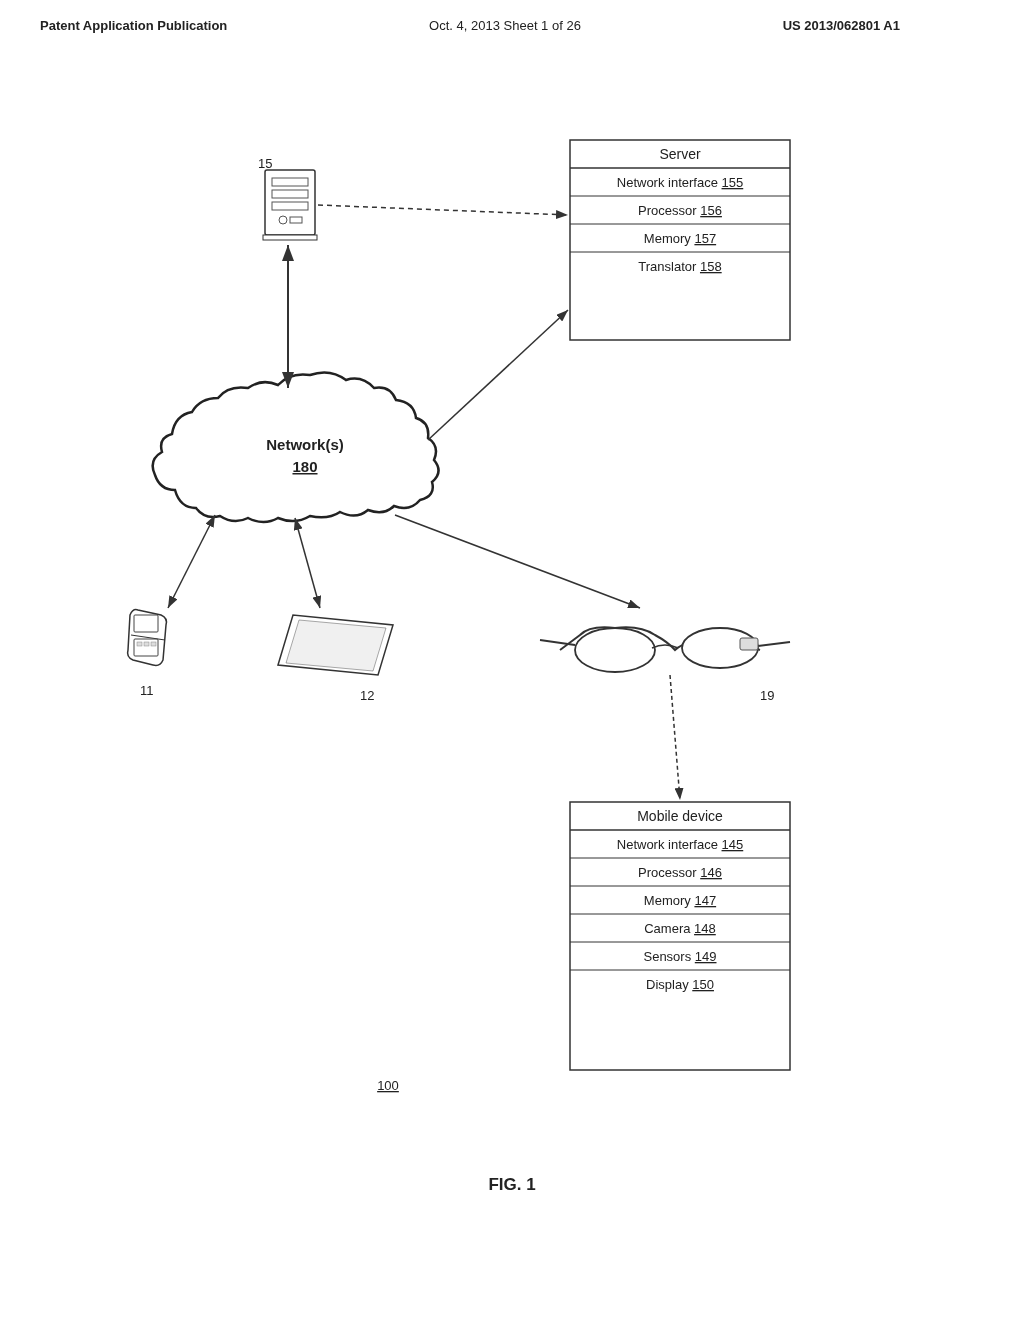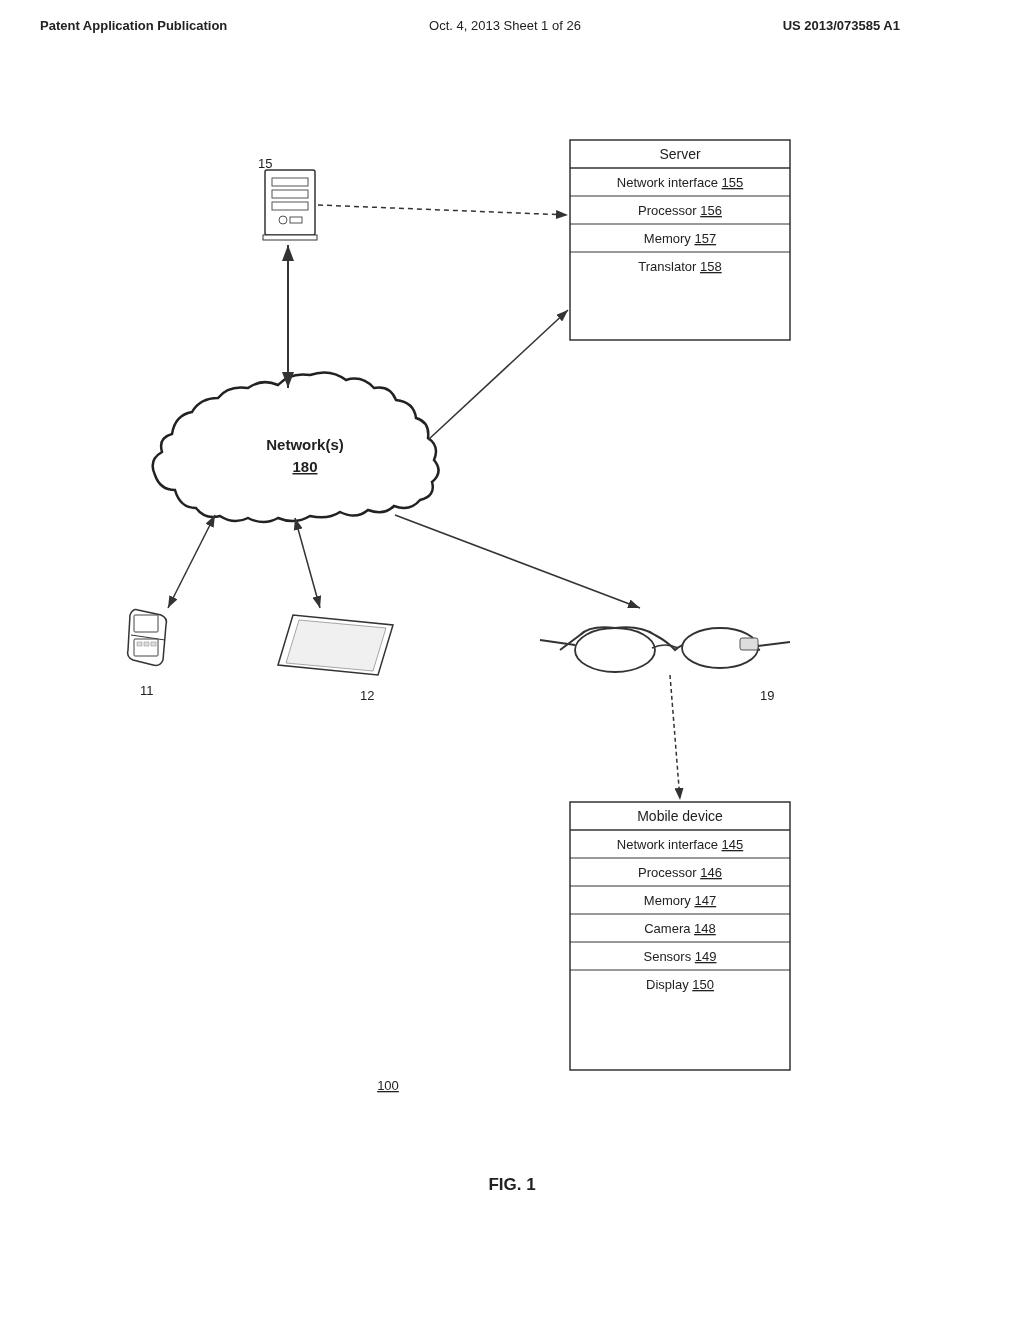--- a/index.html
+++ b/index.html
@@ -29,21 +29,21 @@
     .header-right { font-weight: bold; }
   </style>
 </head>
 <body>
 
 <div class="page">
 
   <div class="header">
     <span class="header-left">Patent Application Publication</span>
     <span class="header-center">Oct. 4, 2013   Sheet 1 of 26</span>
-    <span class="header-right">US 2013/073585 A1</span>
+    <span class="header-right">US 2013/062801 A1</span>
   </div>
 
   <svg style="position:absolute;top:60px;left:0;width:1024px;height:1220px;" viewBox="0 0 1024 1220">
 
     <rect x="570" y="80" width="220" height="200" fill="white" stroke="#333" stroke-width="1.5"></rect>
 
     <line x1="570" y1="108" x2="790" y2="108" stroke="#333" stroke-width="1.5"></line>
     <text x="680" y="99" text-anchor="middle" font-size="14" fill="#222">Server</text>
 
     <line x1="570" y1="136" x2="790" y2="136" stroke="#333" stroke-width="1"></line>

